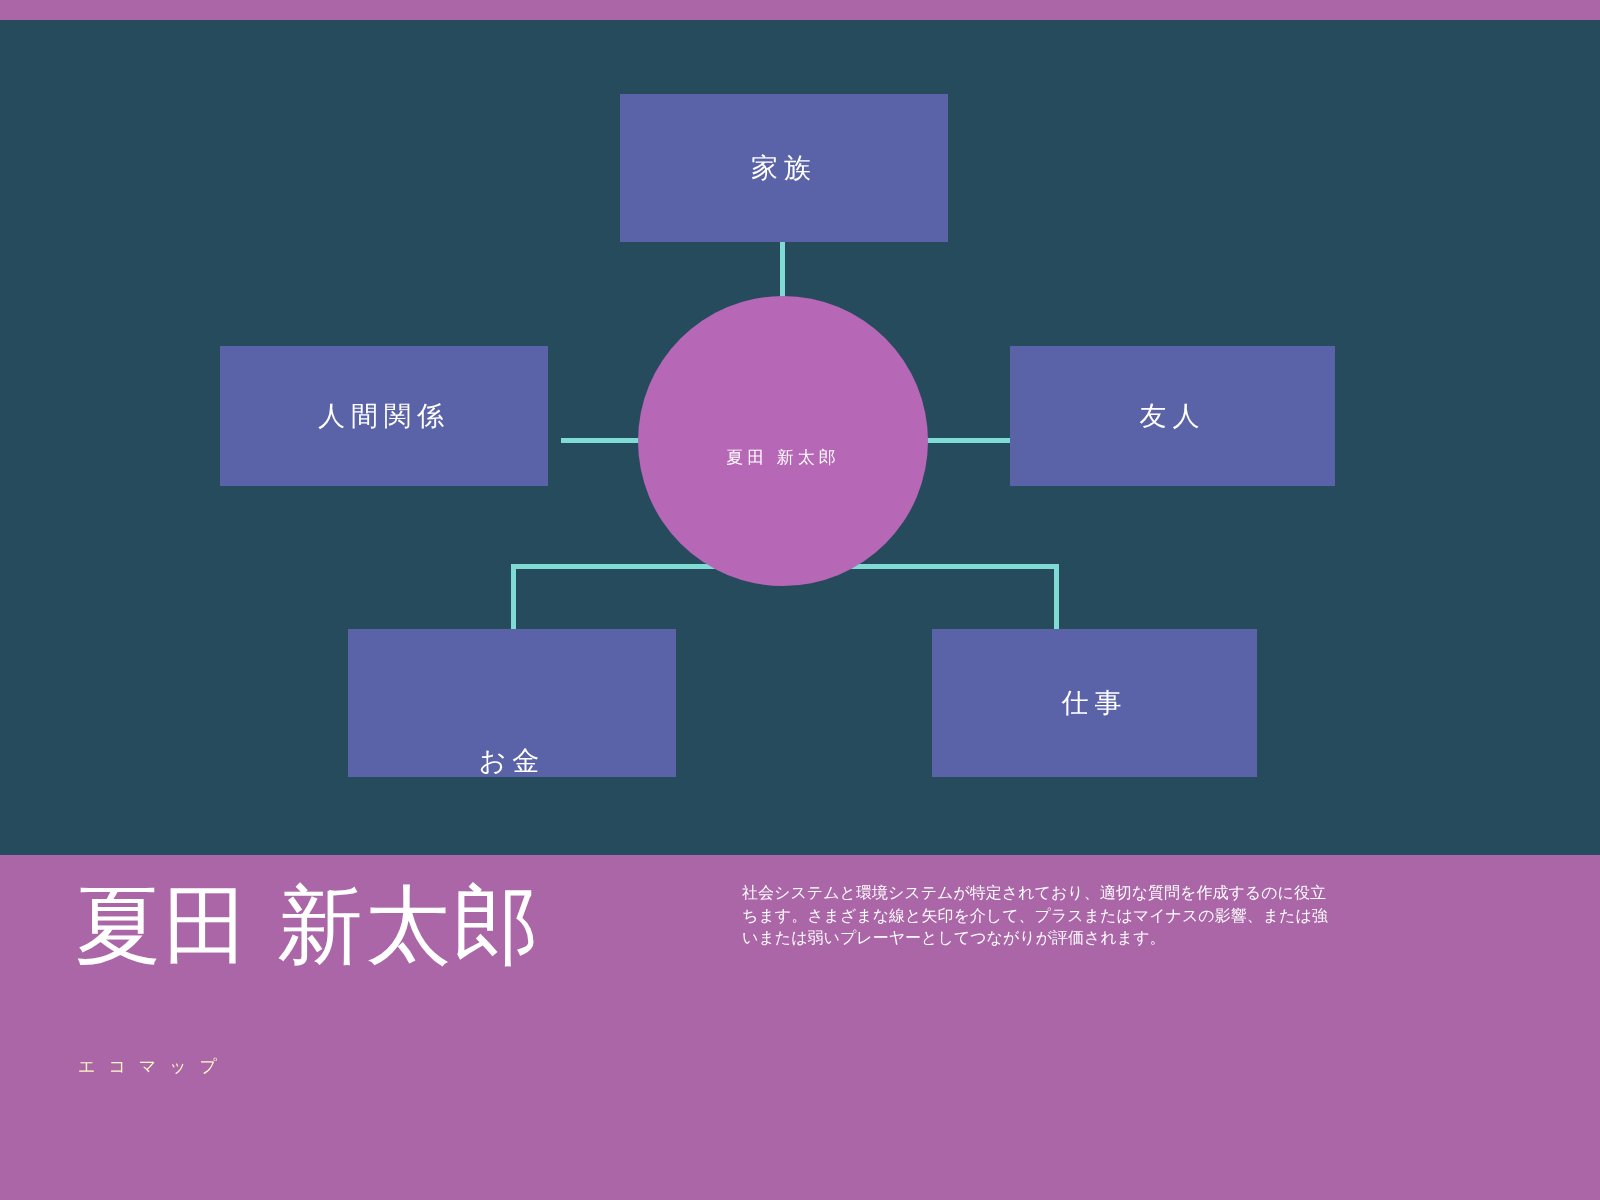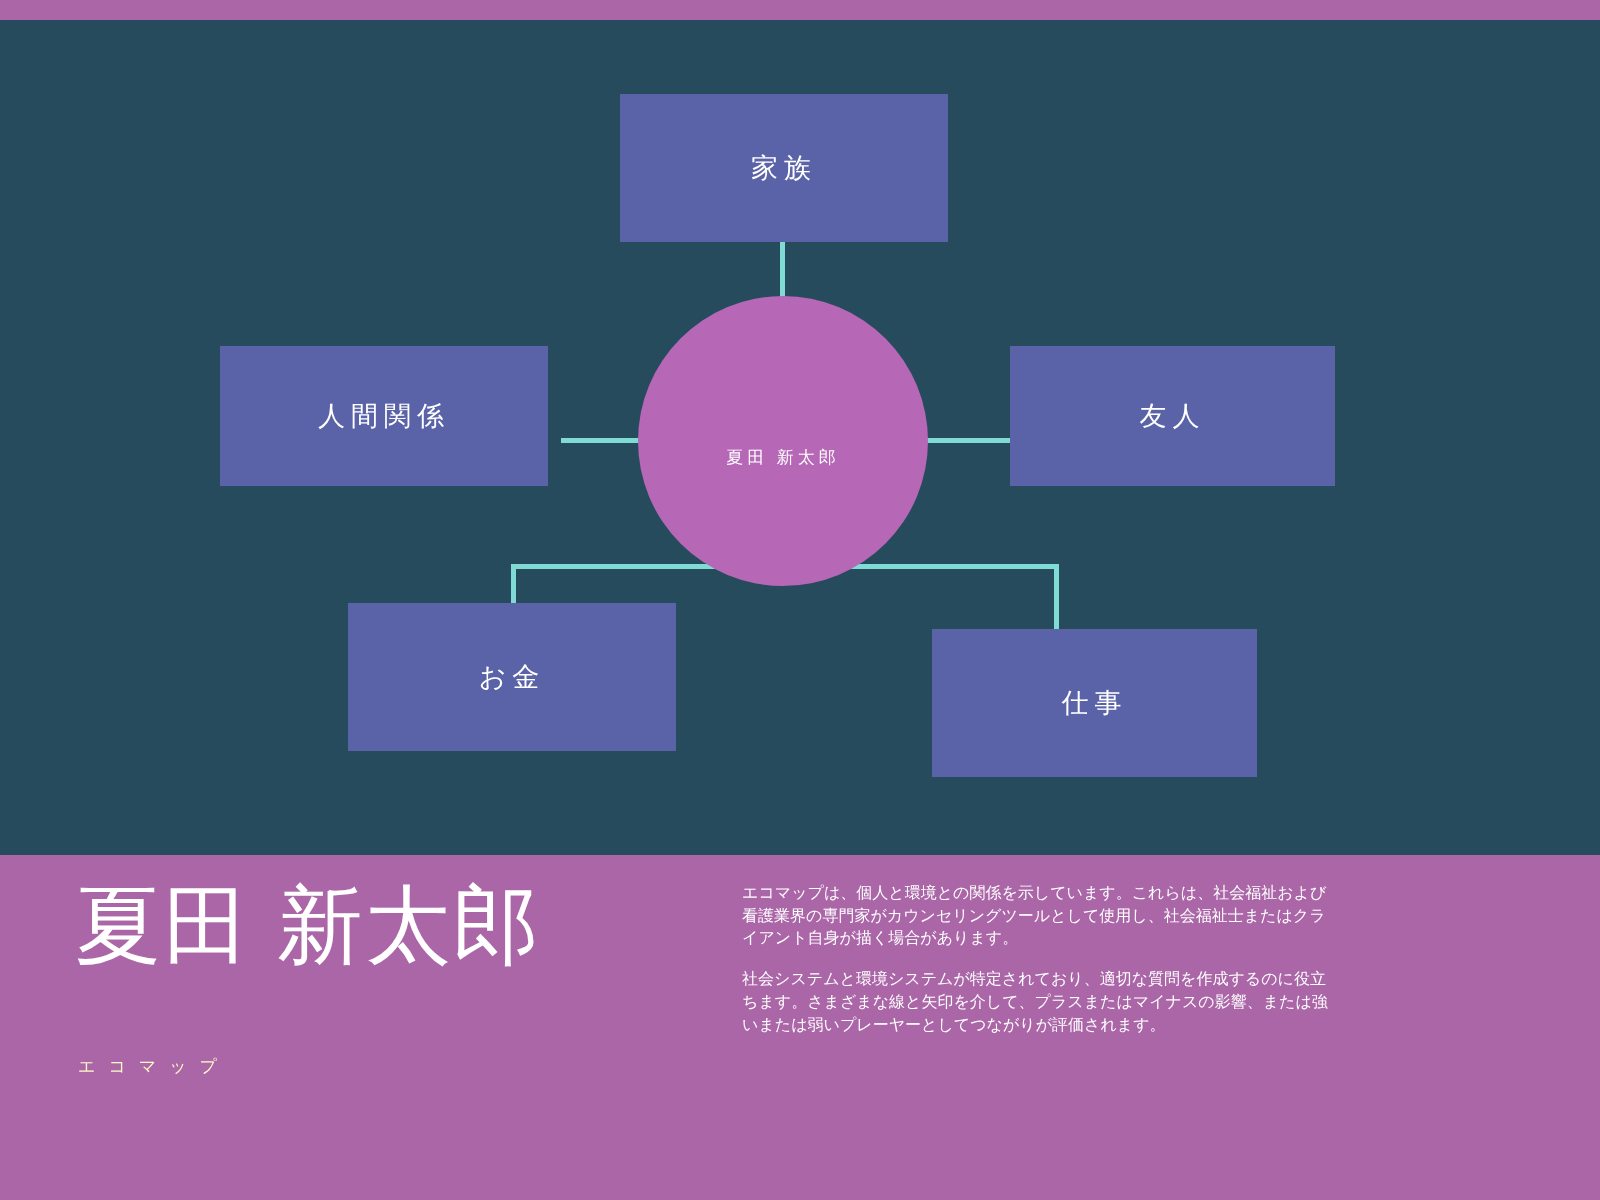--- a/index.html
+++ b/index.html
@@ -53,21 +53,21 @@
     letter-spacing: 6px;
     text-align: center;
     line-height: 1.2;
     white-space: nowrap;
   }
 
   
   .box-family    { left: 620px; top:  74px; width: 328px; height: 148px; }
   .box-relations { left: 220px; top: 326px; width: 328px; height: 140px; }
   .box-friends   { left: 1010px; top: 326px; width: 325px; height: 140px; }
-  .box-money     { left: 348px; top: 583px; width: 328px; height: 148px; }
+  .box-money     { left: 348px; top: 609px; width: 328px; height: 148px; align-items: flex-end; }
   .box-work      { left: 888px; top: 609px; width: 325px; height: 148px; margin-left: 44px; }
 
   .center-circle {
     position: absolute;
     left: 638px;
     top: 276px;
     width: 290px;
     height: 290px;
     border-radius: 50%;
     background: #B667B6;
@@ -188,19 +188,18 @@
   </div>
 
   <div class="info-panel">
 
     <div class="info-left">
       <h1 class="person-title">夏田 新太郎</h1>
       <div class="person-subtitle">エコマップ</div>
     </div>
 
     <div class="info-right">
-      <p class="info-para">エコマップは、個人と環境との関係を示しています。これらは、社会福祉および看護業界の専門家がカウンセリングツールとして使用し、社会福祉士またはクライアント自身が描く場合があります。</p>
       <p class="info-para">社会システムと環境システムが特定されており、適切な質問を作成するのに役立ちます。さまざまな線と矢印を介して、プラスまたはマイナスの影響、または強いまたは弱いプレーヤーとしてつながりが評価されます。</p>
     </div>
 
   </div>
 
 </div>
 
 </body></html>

